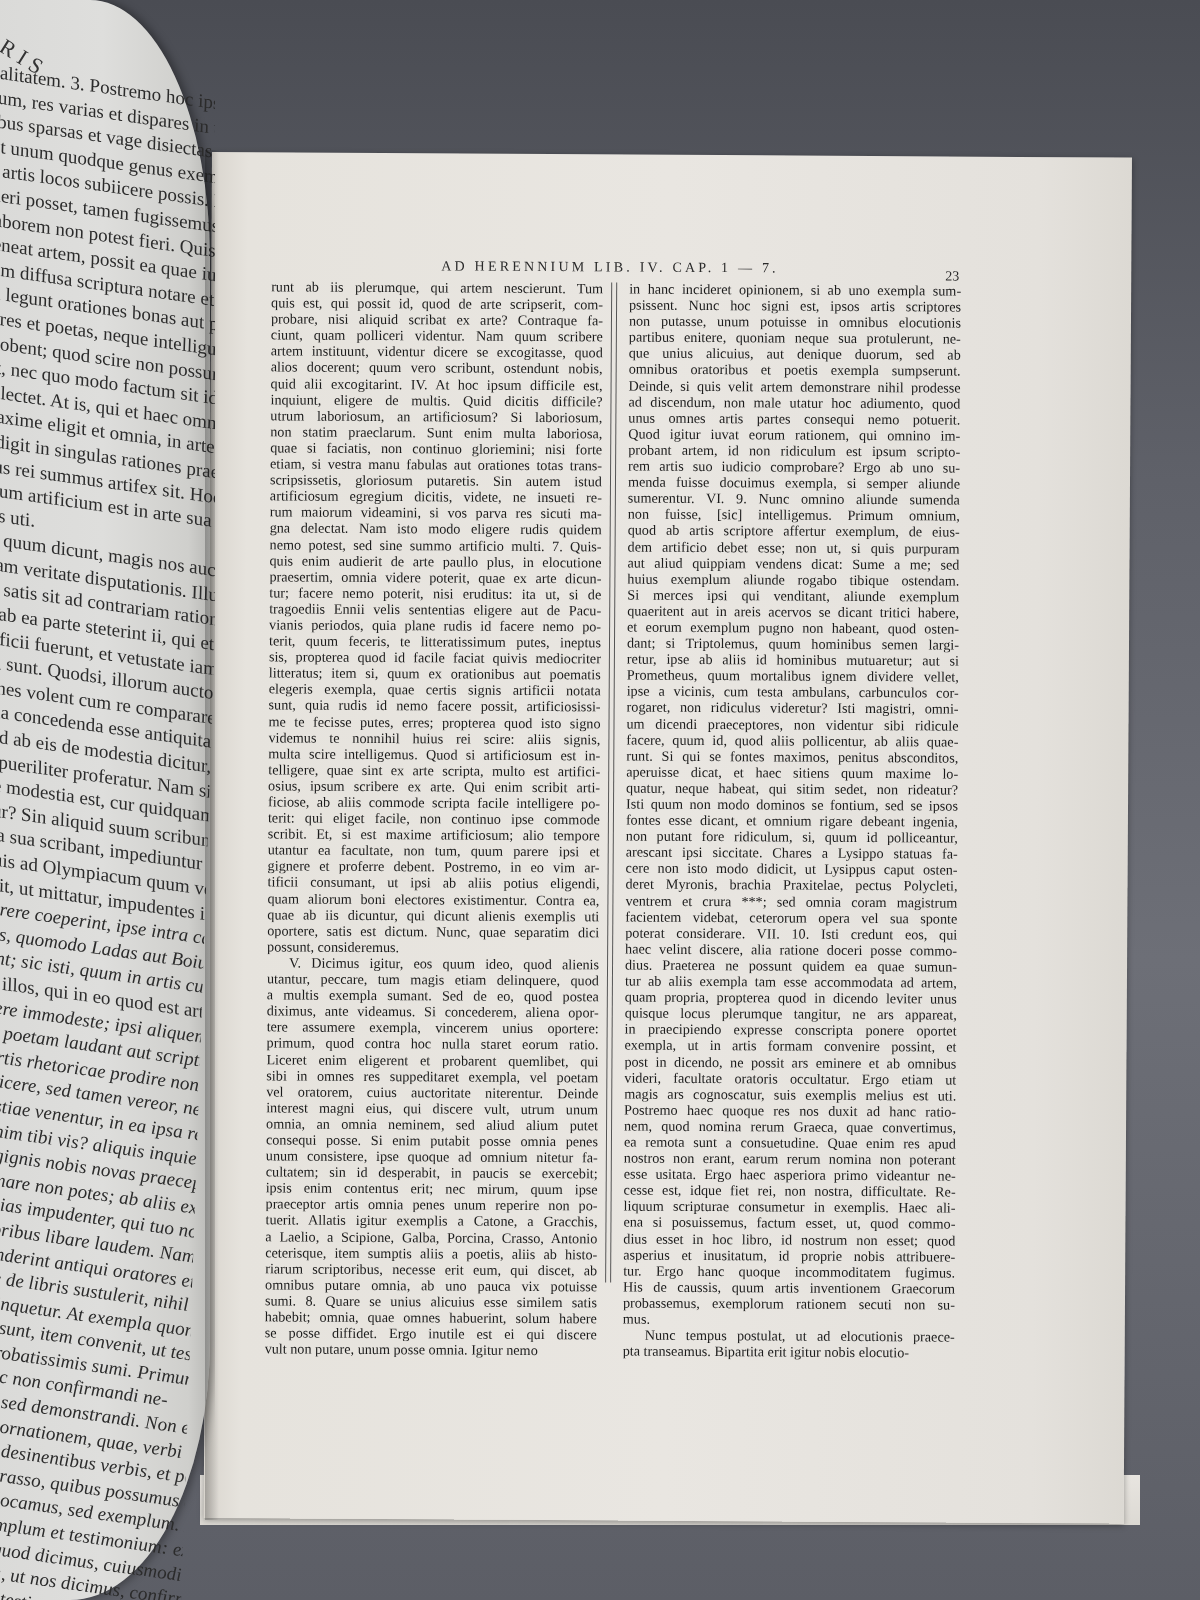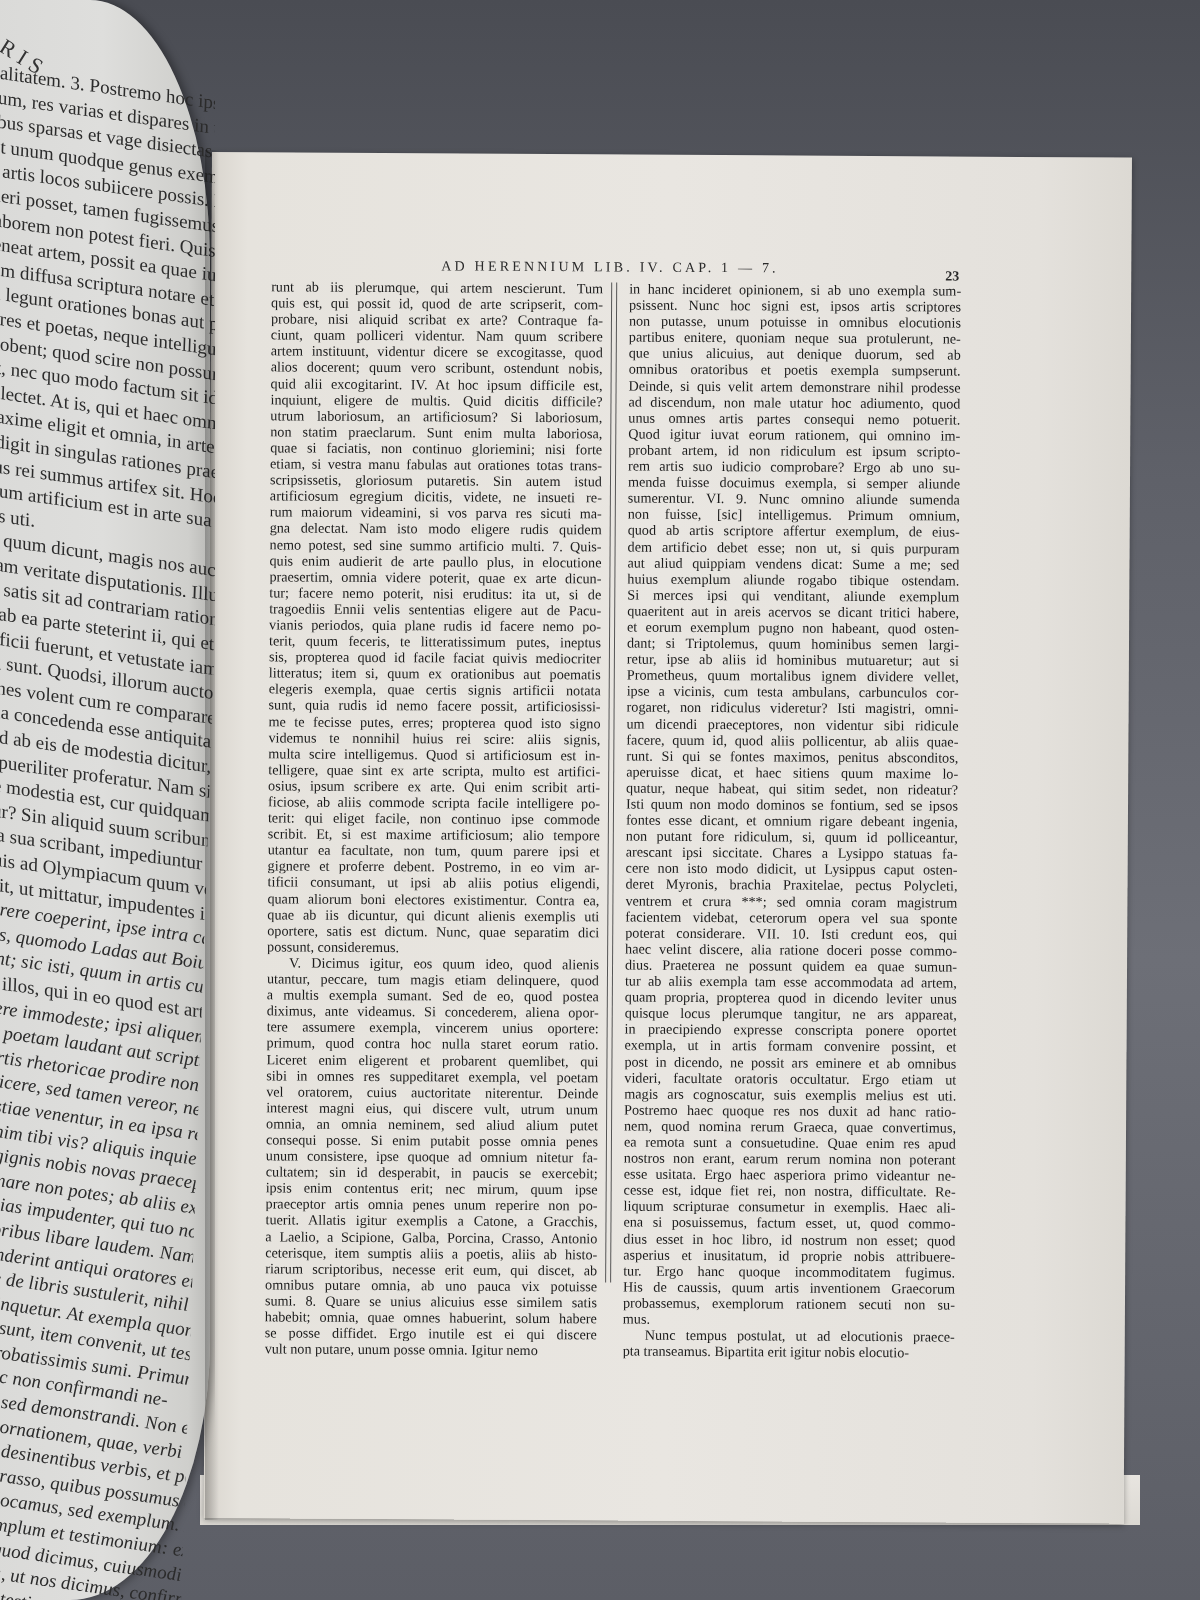--- a/index.html
+++ b/index.html
@@ -16,21 +16,21 @@
       transform: rotate(0.35deg);
       transform-origin: top left;
     }
     .running-head {
       position: absolute; top: 105px; left: 230px;
       font-size: 14px; letter-spacing: 3.2px; color: #2a2a2a;
       font-family: "Liberation Serif", serif;
     }
     .page-number {
       position: absolute; top: 112px; left: 734px;
-      font-size: 14px; color: #2a2a2a; font-weight: bold;
+      font-size: 14px; color: #2a2a2a;
     }
     .columns {
       position: absolute; top: 126px; left: 60px; width: 690px; height: 975px;
       display: flex;
     }
     .col {
       width: 333px; font-size: 14.2px; line-height: 16.1px; color: #1c1c1c;
       text-align: justify; white-space: normal;
     }
     .col-left { padding-right: 8px; }

